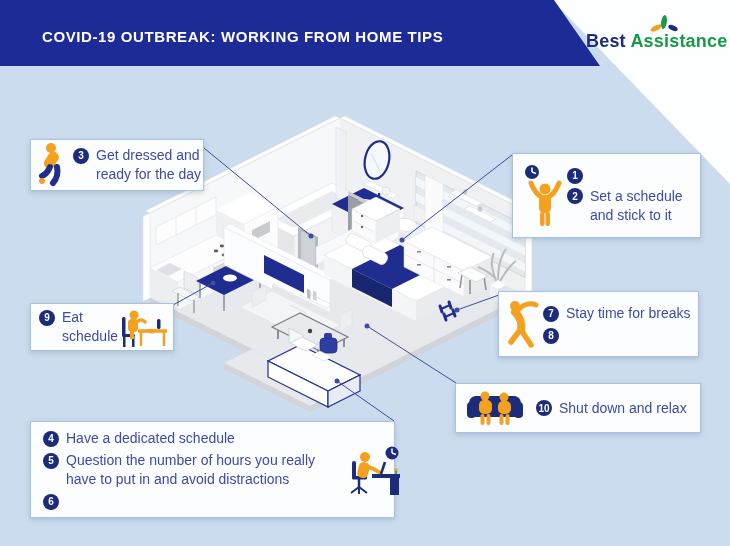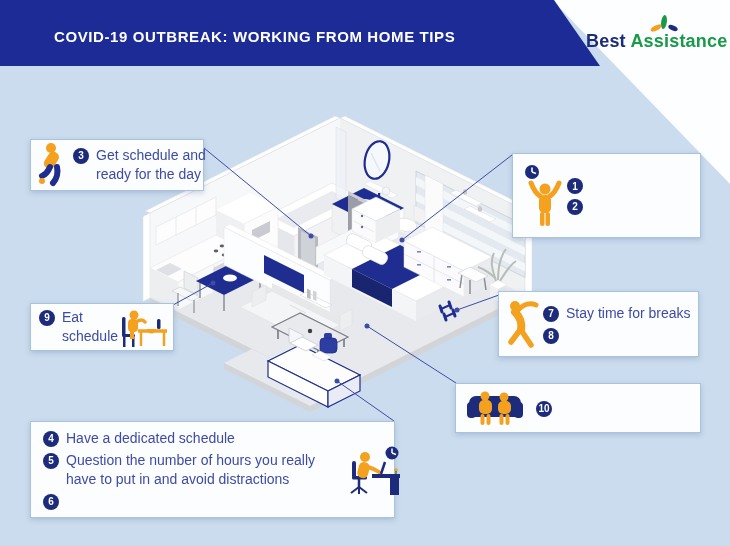--- a/index.html
+++ b/index.html
@@ -9,21 +9,21 @@
   *{margin:0;padding:0;box-sizing:border-box}
   html,body{width:730px;height:546px;overflow:hidden}
   body{font-family:"Liberation Sans",sans-serif;background:var(--c-bg);position:relative}
   .stage{position:absolute;inset:0;width:730px;height:546px}
 
   .wedge{position:absolute;inset:0;background:#fdfeff;clip-path:polygon(552px 0,730px 0,730px 184px);
          filter:drop-shadow(-2px 3px 3px rgba(90,115,150,.35));z-index:1}
   .header{position:absolute;inset:0;background:var(--c-header);
           clip-path:polygon(0 0,554px 0,600px 66px,0 66px);
           filter:drop-shadow(0 3px 3px rgba(60,90,140,.3));z-index:5}
-  .header .title{position:absolute;left:54px;top:28px;color:#fff;font-size:15px;font-weight:bold;letter-spacing:.6px}
+  .header .title{position:absolute;left:42px;top:28px;color:#fff;font-size:15px;font-weight:bold;letter-spacing:.6px}
 
   .logo{position:absolute;left:586px;top:31px;z-index:6;font-size:18px;font-weight:bold;letter-spacing:.2px;white-space:nowrap}
   .logo .w1{color:#1b2d7a}
   .logo .w2{color:var(--c-green)}
   .logo svg{position:absolute;left:62px;top:-17px}
 
   .house{position:absolute;left:140px;top:85px;z-index:2}
   .lines{position:absolute;inset:0;z-index:3;pointer-events:none}
   .cline{stroke:var(--c-line);stroke-width:1}
   .cdot{fill:var(--c-line)}
@@ -302,21 +302,21 @@
         <circle cx="14" cy="7" r="5" fill="#f4a120"></circle>
         <rect x="9" y="10" width="11" height="18" rx="5" fill="#f4a120" transform="rotate(32 14 19)"></rect>
         <path d="M20,26 q2,9 -4,16" stroke="#1e2d8f" stroke-width="6" fill="none" stroke-linecap="round"></path>
         <path d="M13,26 q-3,7 -8,9" stroke="#1e2d8f" stroke-width="6" fill="none" stroke-linecap="round"></path>
         <circle cx="5" cy="40" r="3" fill="#f4a120"></circle>
       </svg>
     </span>
     <div class="items">
       <div class="item">
         <span class="badge">3</span>
-        <span class="txt">Get schedule and ready for the day</span>
+        <span class="txt">Get dressed and ready for the day</span>
       </div>
     </div>
   </div>
 
   <div class="box" id="box-wake-up">
     <span class="icon">
       <svg width="46" height="66" viewBox="0 0 46 66">
         <g>
             <circle cx="11" cy="9" r="7" fill="#1c2b7a"></circle>
           <line x1="11" y1="9" x2="11" y2="4.5" stroke="#fff" stroke-width="1.6"></line>
@@ -329,20 +329,21 @@
         <rect x="19" y="49" width="4.5" height="14" rx="2" fill="#f4a120"></rect>
         <rect x="24.5" y="49" width="4.5" height="14" rx="2" fill="#f4a120"></rect>
       </svg>
     </span>
     <div class="items">
       <div class="item">
         <span class="badge">1</span>
       </div>
       <div class="item">
         <span class="badge">2</span>
+        <span class="txt txt2">Set a schedule and stick to it</span>
       </div>
     </div>
   </div>
 
   <div class="box" id="box-breaks">
     <span class="icon">
       <svg width="38" height="56" viewBox="0 0 38 56">
         <circle cx="10" cy="10" r="5" fill="#f4a120"></circle>
         <path d="M13,14 Q22,5 31,9" stroke="#f4a120" stroke-width="5" fill="none" stroke-linecap="round"></path>
         <path d="M10,16 Q18,24 16,34" stroke="#f4a120" stroke-width="8" fill="none" stroke-linecap="round"></path>
@@ -398,20 +399,21 @@
         <rect x="14.5" y="25" width="4" height="11" rx="2" fill="#f4a120"></rect>
         <rect x="20.5" y="25" width="4" height="11" rx="2" fill="#f4a120"></rect>
         <circle cx="38" cy="8" r="4.5" fill="#f4a120"></circle>
         <rect x="32" y="12" width="13" height="13" rx="5" fill="#f4a120"></rect>
         <rect x="33.5" y="25" width="4" height="11" rx="2" fill="#f4a120"></rect>
         <rect x="39.5" y="25" width="4" height="11" rx="2" fill="#f4a120"></rect>
       </svg>
     </span>
     <div class="item" style="margin-left:12px">
       <span class="badge">10</span>
+      <span class="txt">Shut down and relax</span>
     </div>
   </div>
 
   <div class="box" id="box-workspace">
     <div class="items">
       <div class="item">
         <span class="badge">4</span>
         <span class="txt">Have a dedicated schedule</span>
       </div>
       <div class="item">

